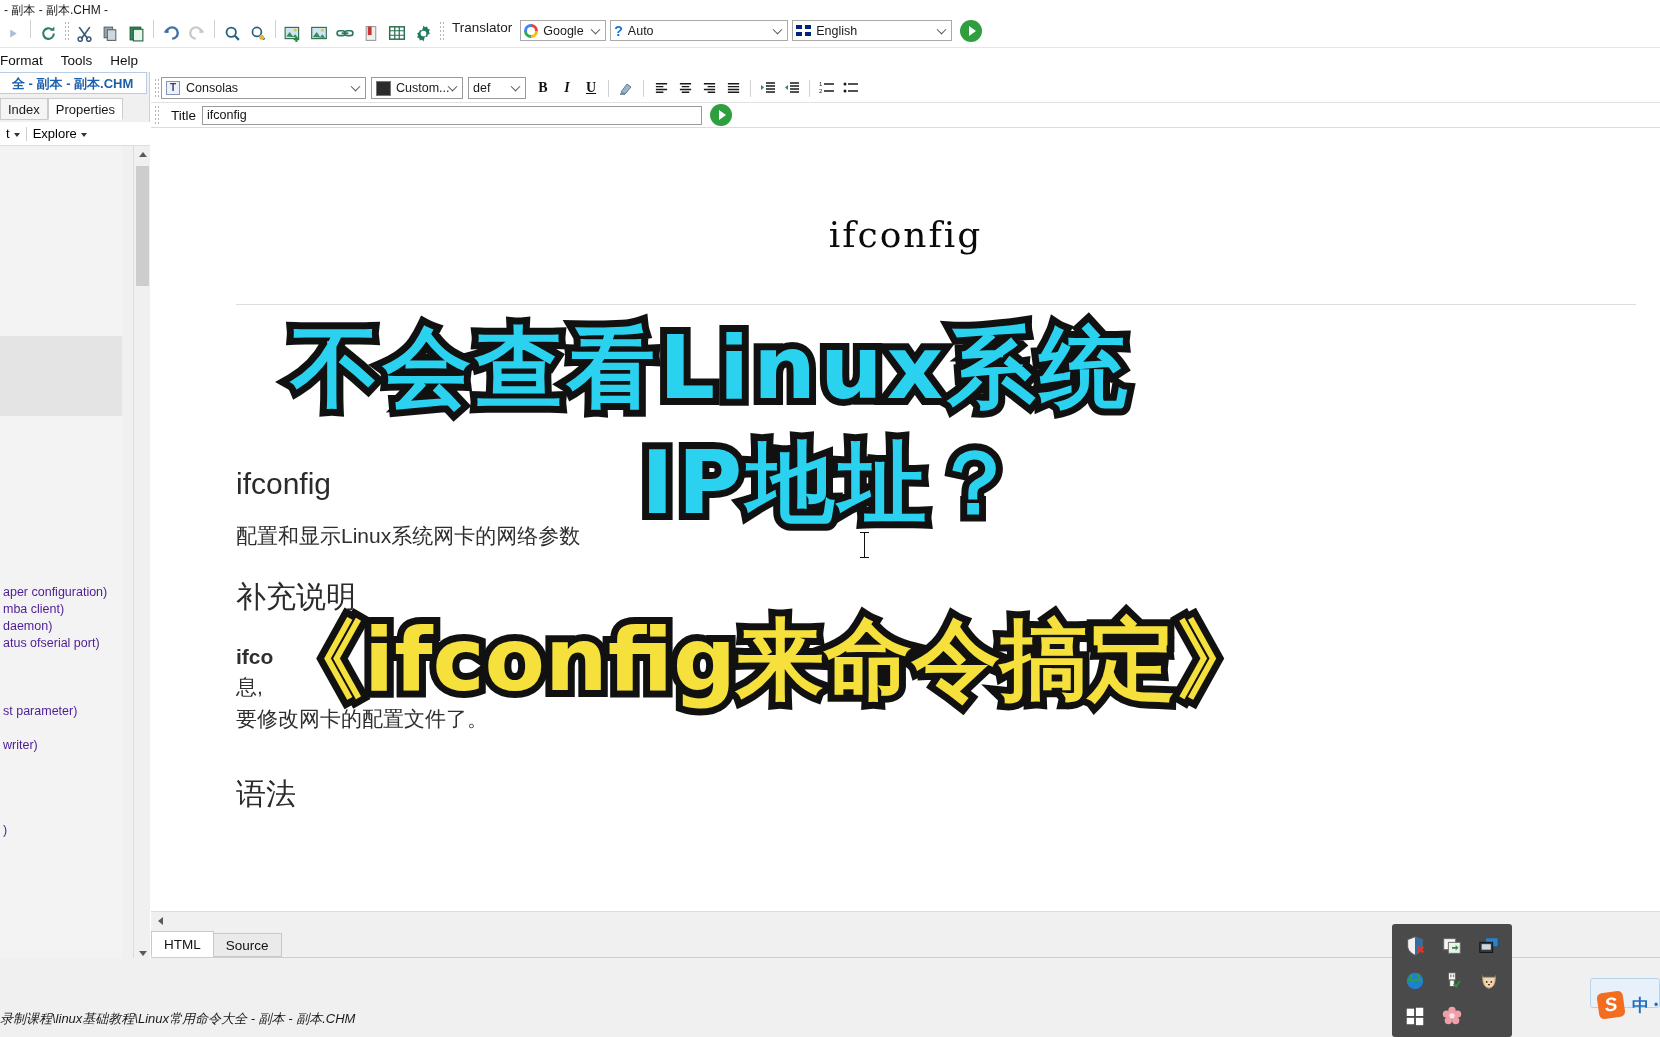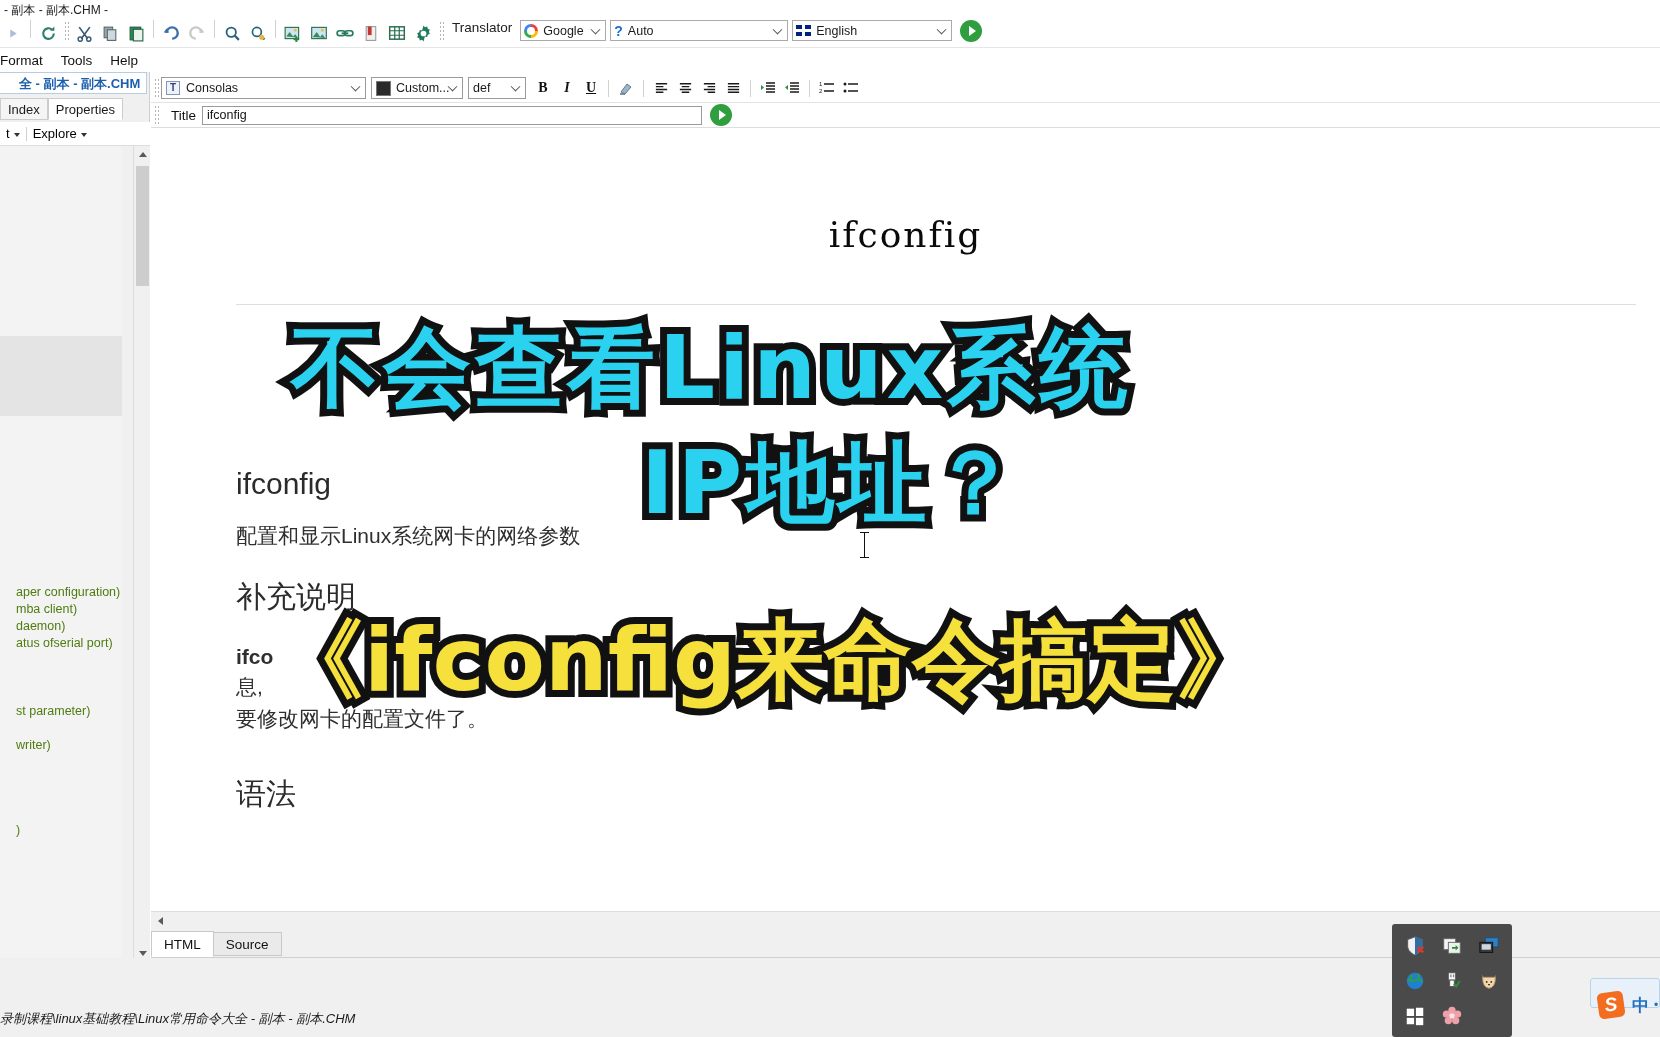--- a/index.html
+++ b/index.html
@@ -74,21 +74,21 @@
 
   
   .leftpanel{
     position:absolute; left:0; top:72px; width:150px; height:890px;
     background:#f0f0f0; border-right:1px solid #cfcfcf;
   }
   .doc-tab{
     position:absolute; left:0; top:0; width:147px; height:22px;
     background:#ffffff; border:1px solid #b8cce4; border-left:none;
     font-size:13px; font-weight:bold; color:#1b5fad; line-height:21px;
-    padding-left:19px; white-space:nowrap; overflow:hidden;
+    padding-left:12px; white-space:nowrap; overflow:hidden;
   }
   .panel-tabs{
     position:absolute; left:0; top:26px; width:150px; height:22px; display:flex;
     font-size:13px; color:#1a1a1a;
   }
   .ptab{ height:22px; line-height:21px; padding:0 7px; border:1px solid #cccccc; background:#f5f5f5; }
   .ptab.active{ background:#ffffff; border-bottom-color:#ffffff; }
   .panel-tools{
     position:absolute; left:0; top:50px; width:150px; height:24px; display:flex;
     align-items:center; font-size:13px; background:#ffffff; border-bottom:1px solid #ddd;
@@ -97,21 +97,21 @@
   .pt-sep{width:1px;height:14px;background:#cfcfcf;}
   .caret-dn{display:inline-block;width:0;height:0;border-left:3.5px solid transparent;
     border-right:3.5px solid transparent;border-top:4px solid #333;margin-left:4px;vertical-align:middle;}
   .tree-area{
     position:absolute; left:0; top:74px; width:150px; height:816px;
     background:#f0f0f0; overflow:hidden;
   }
   .tree-white{ position:absolute; left:0; top:0; width:122px; height:816px; background:#f3f3f3;}
   .tree-sel{ position:absolute; left:0; top:190px; width:122px; height:80px; background:#e4e4e4;}
   .tree-item{
-    position:absolute; left:16px; font-size:12.5px; color:#4d7c0f; white-space:nowrap;
+    position:absolute; left:3px; font-size:12.5px; color:#4c1d95; white-space:nowrap;
     line-height:16px;
   }
   .tree-vscroll{
     position:absolute; right:0; top:0; width:17px; height:816px; background:#f0f0f0;
     border-left:1px solid #dcdcdc;
   }
   .sb-arrow{ width:17px;height:17px; display:flex;align-items:center;justify-content:center;}
   .sb-arrow i{ width:0;height:0;border-left:4px solid transparent;border-right:4px solid transparent;}
   .sb-up i{ border-bottom:5px solid #5a5a5a; }
   .sb-dn i{ border-top:5px solid #5a5a5a; }
@@ -203,21 +203,21 @@
   
   .hscroll{
     position:absolute; left:151px; top:911px; width:1509px; height:19px;
     background:#f0f0f0; border-top:1px solid #dcdcdc; display:flex; align-items:center;
   }
   .hs-arrow{width:18px;height:18px;display:flex;align-items:center;justify-content:center;}
   .hs-arrow i{width:0;height:0;border-top:4px solid transparent;border-bottom:4px solid transparent;}
   .hs-left i{border-right:5px solid #5a5a5a;}
   .bottabs{
     position:absolute; left:151px; top:930px; width:1509px; height:28px;
-    background:#f0f0f0; display:flex; align-items:center; border-bottom:1px solid #cfcfcf;
+    background:#f0f0f0; display:flex; align-items:flex-end; border-bottom:1px solid #cfcfcf;
   }
   .btab{ height:24px; line-height:23px; padding:0 12px; font-size:13.5px; color:#111;
     border:1px solid #c8c8c8; background:#eaeaea; margin-right:-1px;}
   .btab.active{ background:#ffffff; border-bottom-color:#ffffff; height:26px; line-height:25px;}
 
   
   .statusbar{
     position:absolute; left:0; top:958px; width:1660px; height:79px; background:#f0f0f0;
   }
   .status-text{

